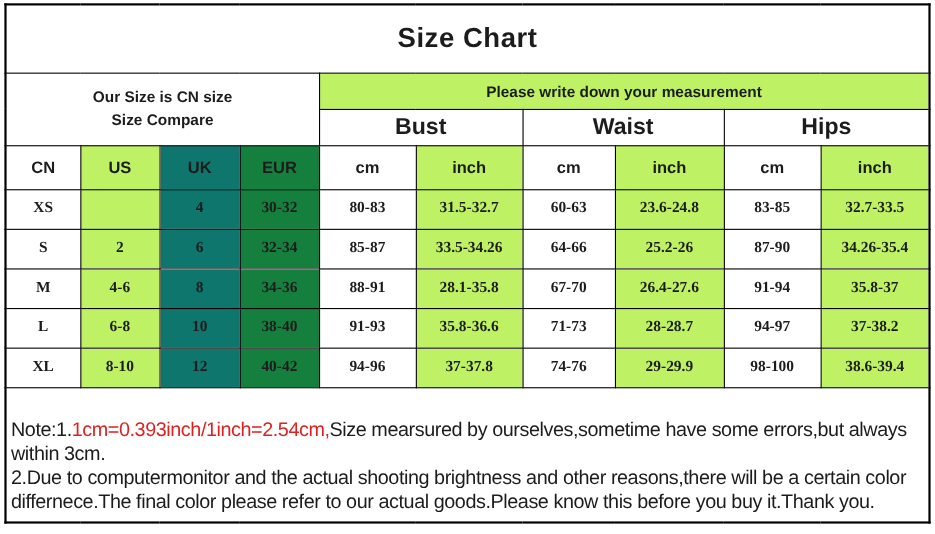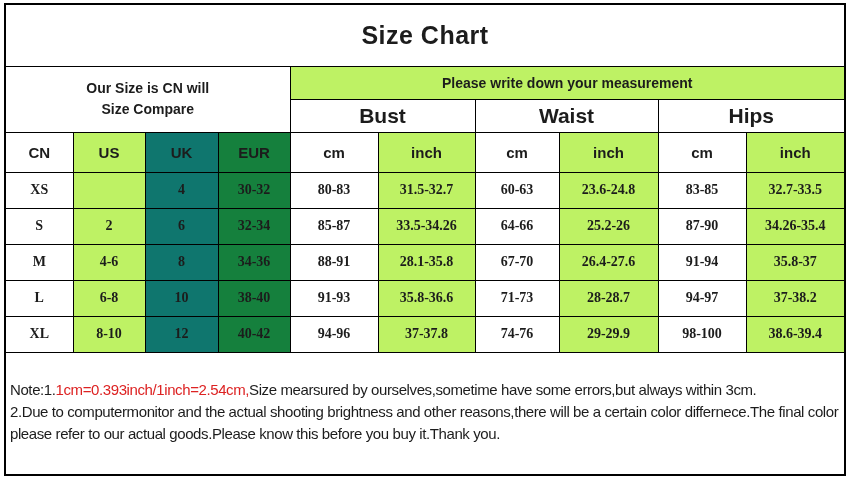--- a/index.html
+++ b/index.html
@@ -45,21 +45,21 @@
   tr.colhead-row td { font-size: 15px; }
   tr.data-row { height: 36px; font-family: Liberation Serif, serif; }
   td.left-header { font-size: 14px; line-height: 21px; }
   td.yellow { background: #bef264; }
   td.blue   { background: #0f766e; }
   td.green  { background: #15803d; }
   td.notes-cell {
     text-align: left;
     vertical-align: top;
     font-weight: normal;
-    font-size: 15px;
+    font-size: 18px;
     letter-spacing: -0.4px;
     line-height: 22px;
     padding: 26px 5px 0 4px;
   }
   .note-red { color: #DD2222; }
 </style>
 </head>
 <body>
 
 <div class="canvas">
@@ -77,21 +77,21 @@
         <col style="width:99px">
     </colgroup>
 
     <tbody>
         <tr class="title-row">
       <td colspan="10">Size Chart</td>
     </tr>
 
     <tr class="banner-row">
       <td colspan="4" rowspan="2" class="left-header">
-        <div>Our Size is CN will</div>
+        <div>Our Size is CN size</div>
         <div>Size Compare</div>
       </td>
       <td colspan="6" class="yellow">Please write down your measurement</td>
     </tr>
 
     <tr class="group-row">
       <td colspan="2">Bust</td>
       <td colspan="2">Waist</td>
       <td colspan="2">Hips</td>
     </tr>

